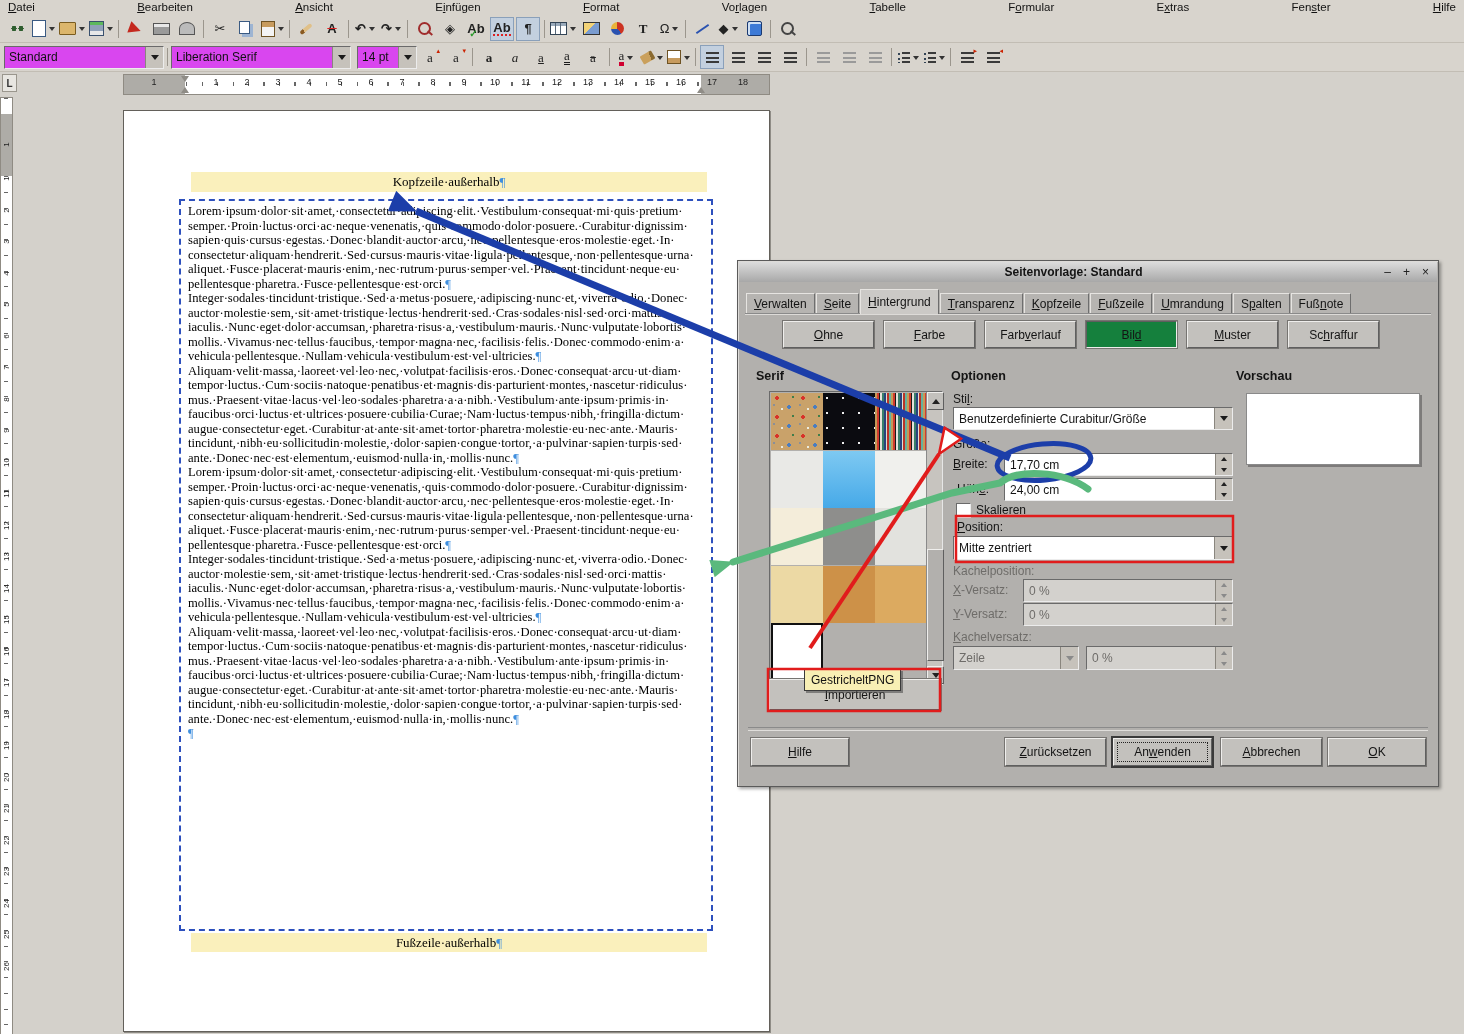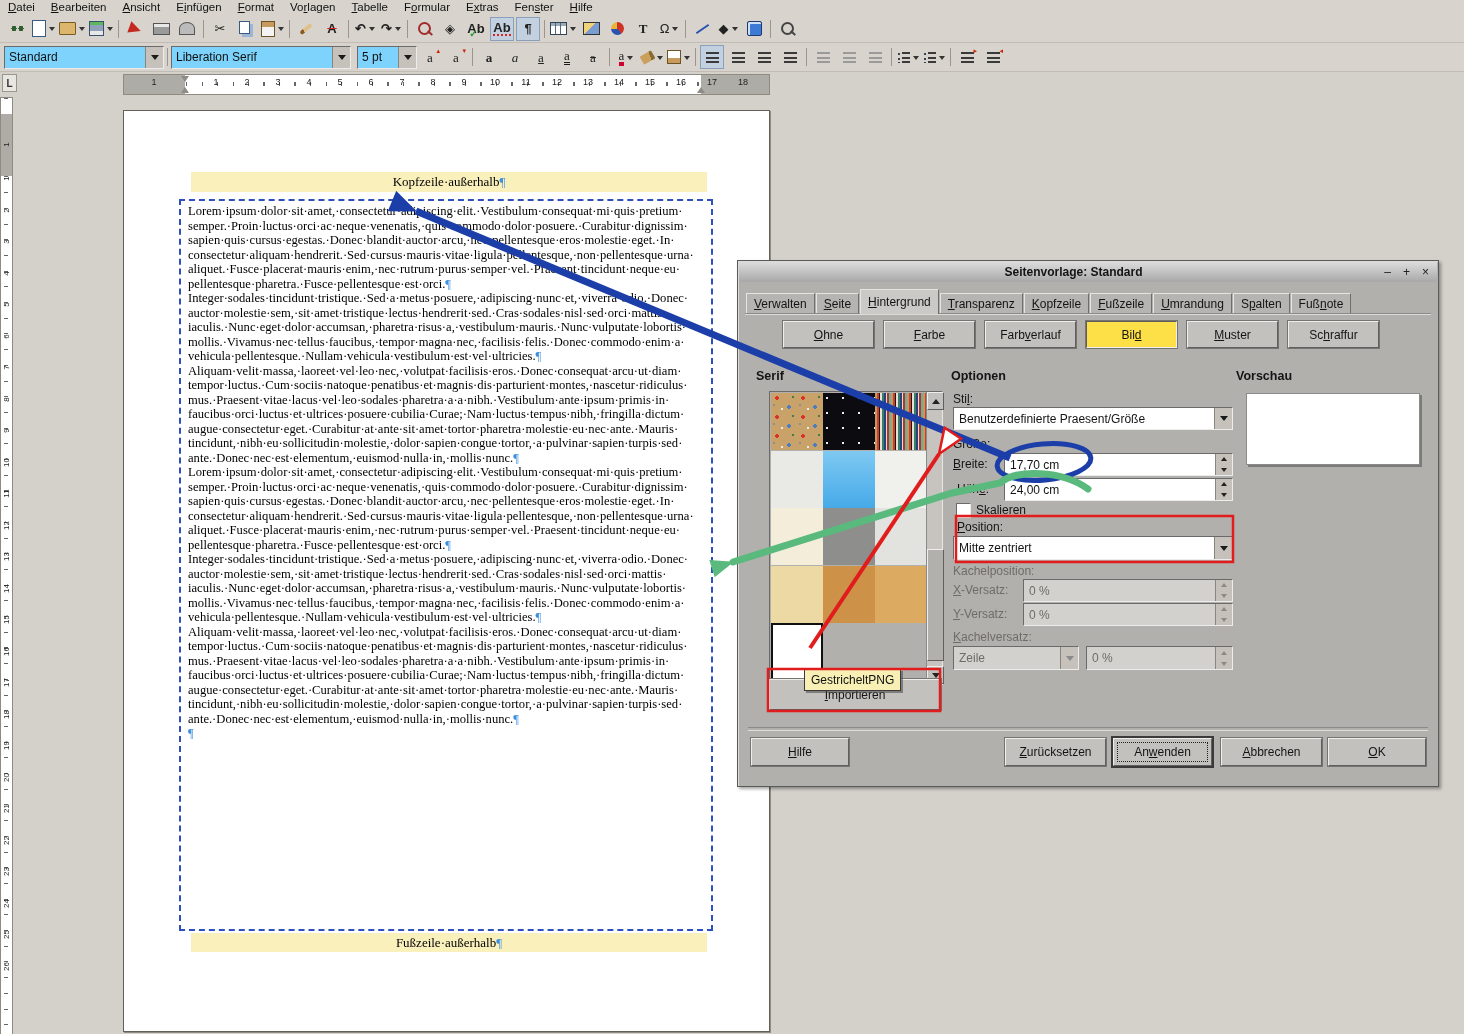--- a/index.html
+++ b/index.html
@@ -3,21 +3,21 @@
 <meta charset="utf-8">
 <style>
   html,body{margin:0;padding:0;}
   body{width:1464px;height:1034px;position:relative;overflow:hidden;
        font-family:"Liberation Sans",sans-serif;background:#d4d1cb;
        -webkit-font-smoothing:antialiased;}
   u{text-decoration:underline;text-underline-offset:1px;}
 
   
   .menubar{position:absolute;left:0;top:0;width:100%;height:15px;background:#d8d4cd;
-           display:flex;align-items:center;font-size:11.5px;color:#111;z-index:5;}
+           display:flex;align-items:center;font-size:11.5px;color:#111;z-index:5;justify-content:space-between;}
   .mitem{padding:0 8px;height:15px;line-height:15px;cursor:default;}
   .toolbar{position:absolute;left:0;width:100%;background:#d8d4cd;display:flex;
            align-items:center;z-index:5;border-bottom:1px solid #c2bdb4;}
   #toolbar1{top:15px;height:27px;padding-left:4px;}
   #toolbar2{top:43px;height:28px;padding-left:4px;}
   .tsep{width:1px;height:18px;background:#9b968d;margin:0 3px;}
   .ticon{position:relative;min-width:22px;height:22px;margin:0 1px;display:flex;
          align-items:center;justify-content:center;border:1px solid transparent;}
   .ticon.active{background:#c3d0df;border:1px solid #8aa0ba;}
   .ticon .g{display:flex;align-items:center;justify-content:center;
@@ -87,21 +87,21 @@
         background:linear-gradient(180deg,#fff 0 7px,#c79b5e 7px);}
   .bars{width:13px;height:11px;background:repeating-linear-gradient(180deg,#3a3a3a 0 2px,transparent 2px 4.6px);}
   .bars-gray{width:13px;height:11px;background:repeating-linear-gradient(180deg,#9a9a9a 0 2px,transparent 2px 4.6px);}
   .f-list{width:13px;height:11px;background:
      radial-gradient(circle 1.5px at 2px 2px,#345 70%,transparent 75%),
      radial-gradient(circle 1.5px at 2px 6.6px,#345 70%,transparent 75%),
      radial-gradient(circle 1.5px at 2px 11px,#345 70%,transparent 75%),
      repeating-linear-gradient(180deg,#3a3a3a 0 2px,transparent 2px 4.6px) ;
      background-size:100% 100%,100% 100%,100% 100%,8px 11px;
      background-position:0 0,0 0,0 0,5px 0;background-repeat:no-repeat;}
-  .combo{height:21px;background:#7dd3fc;border:1px solid;border-color:#6a6a6a #ececec #ececec #6a6a6a;
+  .combo{height:21px;background:#d946ef;border:1px solid;border-color:#6a6a6a #ececec #ececec #6a6a6a;
          display:flex;align-items:center;font-size:12px;color:#111;}
   .combo .val{flex:1;padding:0 4px;white-space:nowrap;overflow:hidden;}
   .cbtn{width:17px;height:100%;background:#c6c2bb;border-left:1px solid #8a867e;
         display:flex;align-items:center;justify-content:center;flex:none;}
   .arrow-down{width:0;height:0;border:4px solid transparent;border-top:5px solid #1a1a1a;margin-top:4px;}
 
   
   #corner{position:absolute;left:2px;top:74px;width:13px;height:16px;background:#e8e6e1;
           border:1px solid #9a968d;font-size:10px;font-weight:bold;color:#333;
           display:flex;align-items:center;justify-content:center;z-index:4;}
@@ -152,21 +152,21 @@
        border-left-color:#e6e4e1;white-space:nowrap;font-size:12px;}
   .tab.active{height:24px;line-height:24px;background:#cbc9c6;position:relative;z-index:2;
        font-weight:normal;}
   #panel{position:absolute;left:7px;top:52px;right:7px;height:413px;
        border-top:1px solid #8a8a8a;box-shadow:0 1px 0 #dddbd8 inset;}
 
   .btn3d{position:relative;background:#c3c1bd;border:1px solid;
        border-color:#efeeec #5f5f5f #5f5f5f #efeeec;box-shadow:0 0 0 1px #767471;
        font-size:12px;color:#141414;display:flex;align-items:center;justify-content:center;
        font-family:"Liberation Sans",sans-serif;}
-  .btn3d.pressed{background:#fde047;border-color:#5f5f5f #efeeec #efeeec #5f5f5f;}
+  .btn3d.pressed{background:#15803d;border-color:#5f5f5f #efeeec #efeeec #5f5f5f;}
   .btn3d.focused{box-shadow:0 0 0 2px #3a3a3a;}
   .btn3d.focused::after{content:"";position:absolute;inset:3px;border:1px dotted #222;}
   #type-buttons{position:absolute;left:45px;top:60px;width:610px;display:flex;gap:10px;}
   #type-buttons .btn3d{width:91px;height:27px;}
   .sect{position:absolute;font-weight:bold;font-size:12.5px;}
 
   #listbox{position:absolute;left:31px;top:130px;width:172px;height:292px;background:#b2b0ad;
        border:1px solid;border-color:#6a6a6a #e6e6e6 #e6e6e6 #6a6a6a;}
   #thumbgrid{position:absolute;left:1px;top:1px;width:156px;height:288px;display:flex;flex-wrap:wrap;}
   .thumb{width:52px;height:57px;}
@@ -363,21 +363,21 @@
       </span>
   </div>
   <div class="tsep"></div>
   <div class="combo" style="width:178px;">
     <span class="val">Liberation Serif</span>
     <span class="cbtn">
         <span class="arrow-down"></span>
       </span>
   </div>
   <div class="combo" style="width:58px;margin-left:6px;">
-    <span class="val">5 pt</span>
+    <span class="val">14 pt</span>
     <span class="cbtn">
         <span class="arrow-down"></span>
       </span>
   </div>
   <span id="t2icons" style="display:flex;align-items:center;">
       <div class="ticon">
         <span class="g fnt">a</span>
         <span class="mark">▴</span>
       </div>
       <div class="ticon">
@@ -550,21 +550,21 @@
         </div>
       <div class="sthumb"></div>
       <div class="sbtn" style="bottom:0;">
           <span class="tri-dn"></span>
         </div>
     </div>
   </div>
 
   <div class="lbl" style="left:215px;top:131px;">Sti<u>l</u>:</div>
   <div class="field" style="left:215px;top:146px;width:278px;">
-    <span class="val">Benutzerdefinierte Praesent/Größe</span>
+    <span class="val">Benutzerdefinierte Curabitur/Größe</span>
     <span class="cbtn">
         <span class="arrow-down"></span>
       </span>
   </div>
   <div class="lbl" style="left:215px;top:176px;">Größe:</div>
   <div class="lbl" style="left:215px;top:196px;"><u>B</u>reite:</div>
   <div class="field" style="left:266px;top:192px;width:227px;">
     <span class="val">17,70 cm</span>
     <span class="spinbtns">
         <div class="up"></div>

